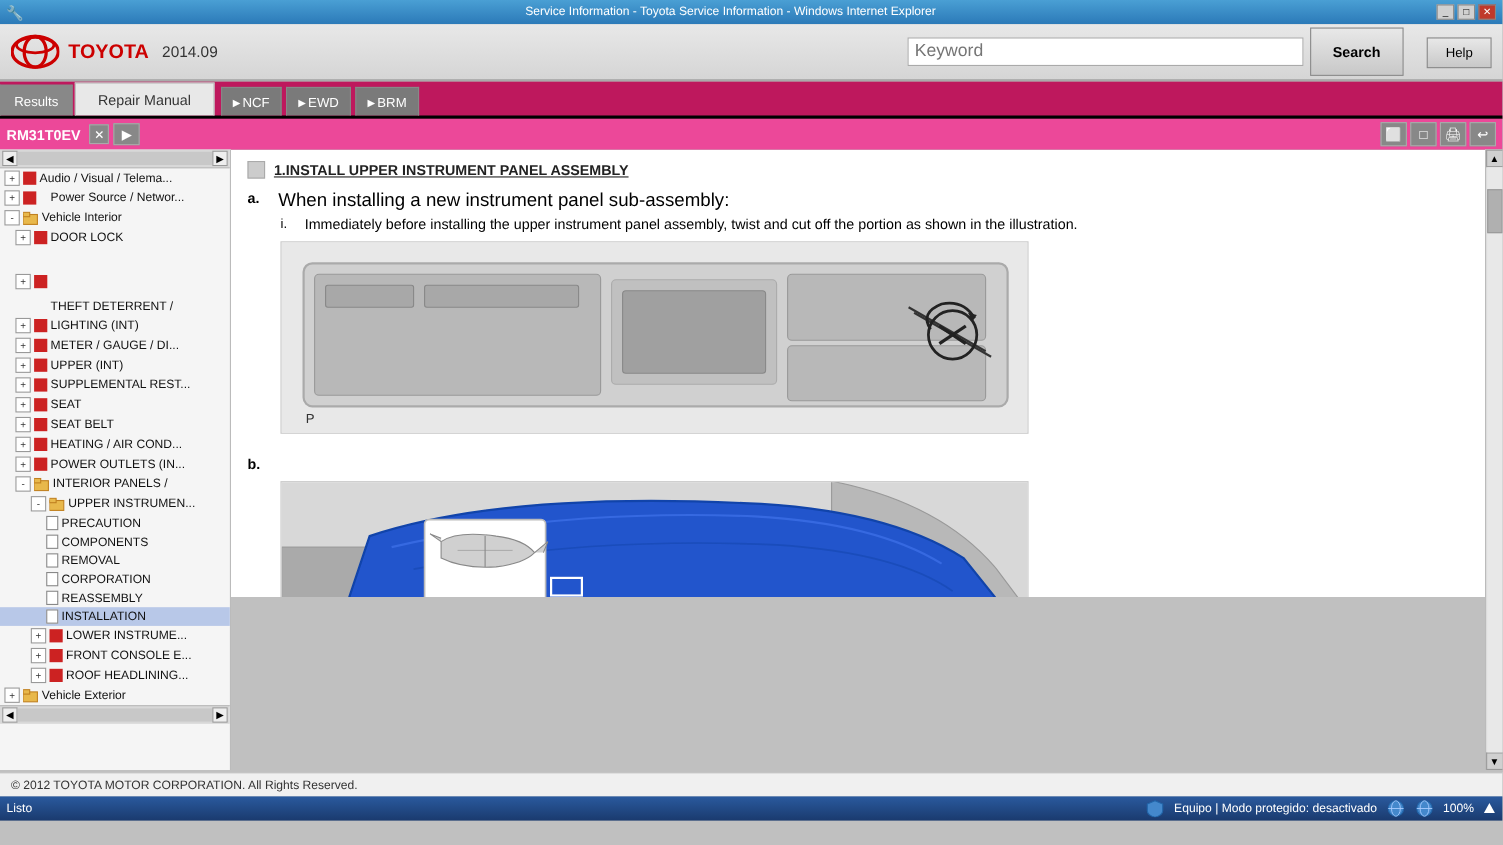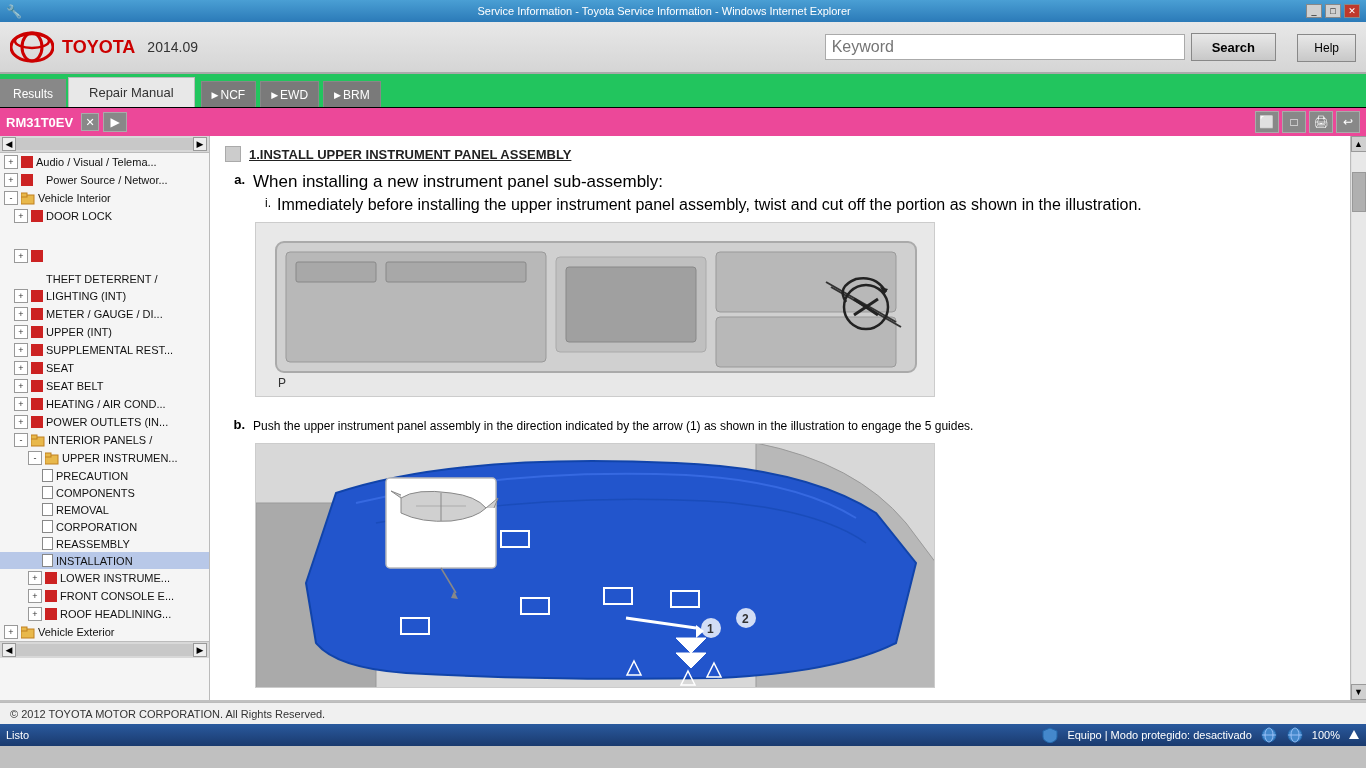--- a/index.html
+++ b/index.html
@@ -54,21 +54,21 @@
     }
     .search-input {
       width: 360px;
       height: 26px;
       border: 1px solid #aaa;
       padding: 2px 6px;
       font-size: 16px;
       background: white;
     }
     .search-btn {
-      height: 28px;
+      height: 44px;
       padding: 0 20px;
       background: linear-gradient(to bottom, #e8e8e8, #c8c8c8);
       border: 1px solid #888;
       font-size: 13px;
       font-weight: bold;
       cursor: pointer;
     }
     .help-btn {
       position: absolute;
       right: 10px;
@@ -77,25 +77,25 @@
       padding: 0 16px;
       background: linear-gradient(to bottom, #e8e8e8, #c8c8c8);
       border: 1px solid #888;
       font-size: 12px;
       cursor: pointer;
     }
 
     
     .tab-bar {
       height: 34px;
-      background: #22c55e;
+      background: #be185d;
       display: flex;
       align-items: flex-end;
       padding: 0 0 0 0;
-      border-bottom: 1px solid #000000;
+      border-bottom: 3px solid #000000;
     }
     .tab {
       height: 28px;
       padding: 0 16px;
       display: flex;
       align-items: center;
       cursor: pointer;
       font-size: 12px;
       border: 1px solid #888;
       border-bottom: none;
@@ -198,23 +198,22 @@
     .indent1 { padding-left: 14px; }
     .indent2 { padding-left: 28px; }
     .indent3 { padding-left: 42px; }
 
     
     .content-area {
       flex: 1;
       background: white;
       overflow-y: auto;
       padding: 10px 15px;
-      height: 564px;
+      height: 406px;
       position: relative;
-      text-align: right;
     }
     .scrollbar-right {
       width: 16px;
       background: #e0e0e0;
       border-left: 1px solid #bbb;
       height: 564px;
       display: flex;
       flex-direction: column;
       align-items: center;
     }
@@ -496,21 +495,21 @@
       <span style="font-size:13px;font-weight:bold;color:#222;text-decoration:underline;">1.INSTALL UPPER INSTRUMENT PANEL ASSEMBLY</span>
     </div>
 
     <div style="display:flex;margin-bottom:4px;">
       <span style="font-weight:bold;font-size:13px;margin-right:8px;min-width:20px;">a.</span>
       <span style="font-size:17px;">When installing a new instrument panel sub-assembly:</span>
     </div>
 
     <div style="display:flex;margin-left:30px;margin-bottom:8px;">
       <span style="font-size:12px;margin-right:6px;min-width:16px;">i.</span>
-      <span style="font-size:16px;">Immediately before installing the upper instrument panel assembly, twist and cut off the portion as shown in the illustration.</span>
+      <span style="font-size:13px;">Immediately before installing the upper instrument panel assembly, twist and cut off the portion as shown in the illustration.</span>
     </div>
 
     <div class="diagram-container" style="width:680px;height:175px;margin-left:30px;margin-bottom:20px;background:#f0f0f0;border:1px solid #ccc;position:relative;overflow:hidden;">
 
       <svg width="680" height="175">
 
         <rect x="0" y="0" width="680" height="175" fill="#e8e8e8"></rect>
 
         <rect x="20" y="20" width="640" height="130" rx="8" ry="8" fill="#d0d0d0" stroke="#aaa" stroke-width="2"></rect>
 
@@ -537,21 +536,20 @@
           <path d="M -20 -5 Q -30 -20 -10 -28 Q 10 -32 20 -15" fill="none" stroke="#222" stroke-width="2.5"></path>
           <polygon points="18,-12 22,-18 14,-20" fill="#222"></polygon>
         </g>
 
         <text x="22" y="165" font-size="12" fill="#333" font-family="Arial">P</text>
       </svg>
     </div>
 
     <div style="display:flex;margin-bottom:8px;">
       <span style="font-weight:bold;font-size:13px;margin-right:8px;min-width:20px;">b.</span>
-      <span style="font-size:12px;line-height:1.5;">Push the upper instrument panel assembly in the direction indicated by the arrow (1) as shown in the illustration to engage the 5 guides.</span>
     </div>
 
     <div class="diagram-container" style="width:680px;height:245px;margin-left:30px;margin-bottom:10px;background:#f0f0f0;border:1px solid #ccc;position:relative;overflow:hidden;">
       <svg width="680" height="245">
 
         <rect x="0" y="0" width="680" height="245" fill="#d8d8d8"></rect>
 
         <path d="M 500 0 Q 600 20 650 80 L 680 120 L 680 245 L 500 245 Z" fill="#b8b8b8" stroke="#999" stroke-width="1"></path>
 
         <rect x="0" y="60" width="120" height="185" fill="#aaa" stroke="#999" stroke-width="1"></rect>

